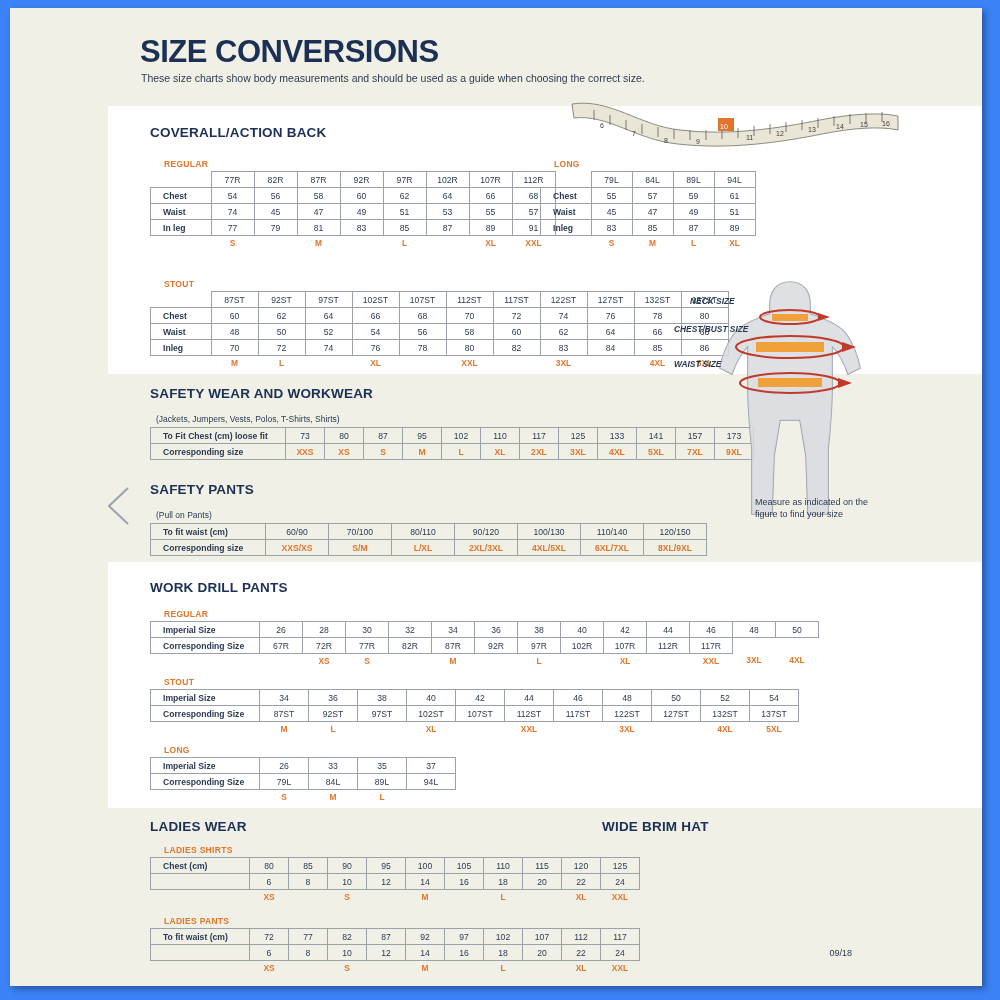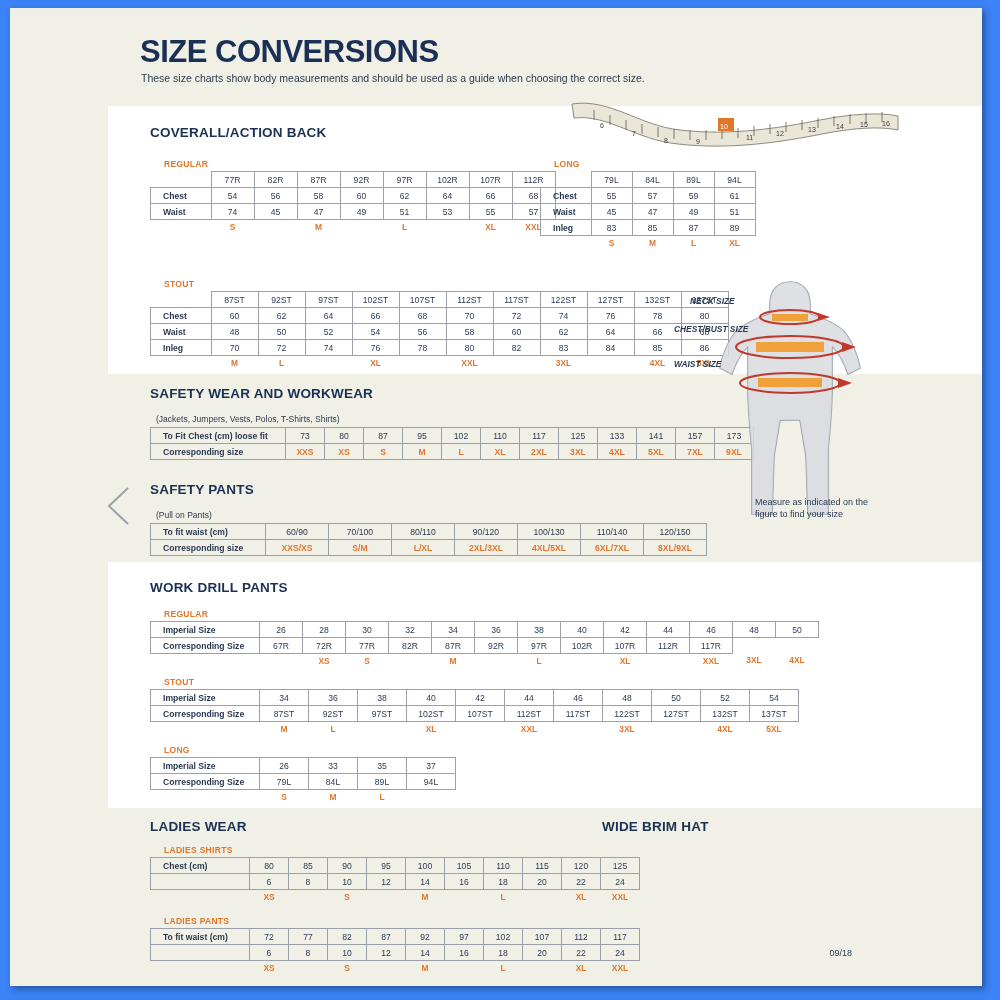--- a/index.html
+++ b/index.html
@@ -205,20 +205,31 @@
           <td class="rowhead">Waist</td>
           <td>74</td>
           <td>45</td>
           <td>47</td>
           <td>49</td>
           <td>51</td>
           <td>53</td>
           <td>55</td>
           <td>57</td>
         </tr>
+        <tr>
+          <td class="rowhead">In leg</td>
+          <td>77</td>
+          <td>79</td>
+          <td>81</td>
+          <td>83</td>
+          <td>85</td>
+          <td>87</td>
+          <td>89</td>
+          <td>91</td>
+        </tr>
         <tr class="sizes">
           <td></td>
           <td>S</td>
           <td></td>
           <td>M</td>
           <td></td>
           <td>L</td>
           <td></td>
           <td>XL</td>
           <td>XXL</td>

